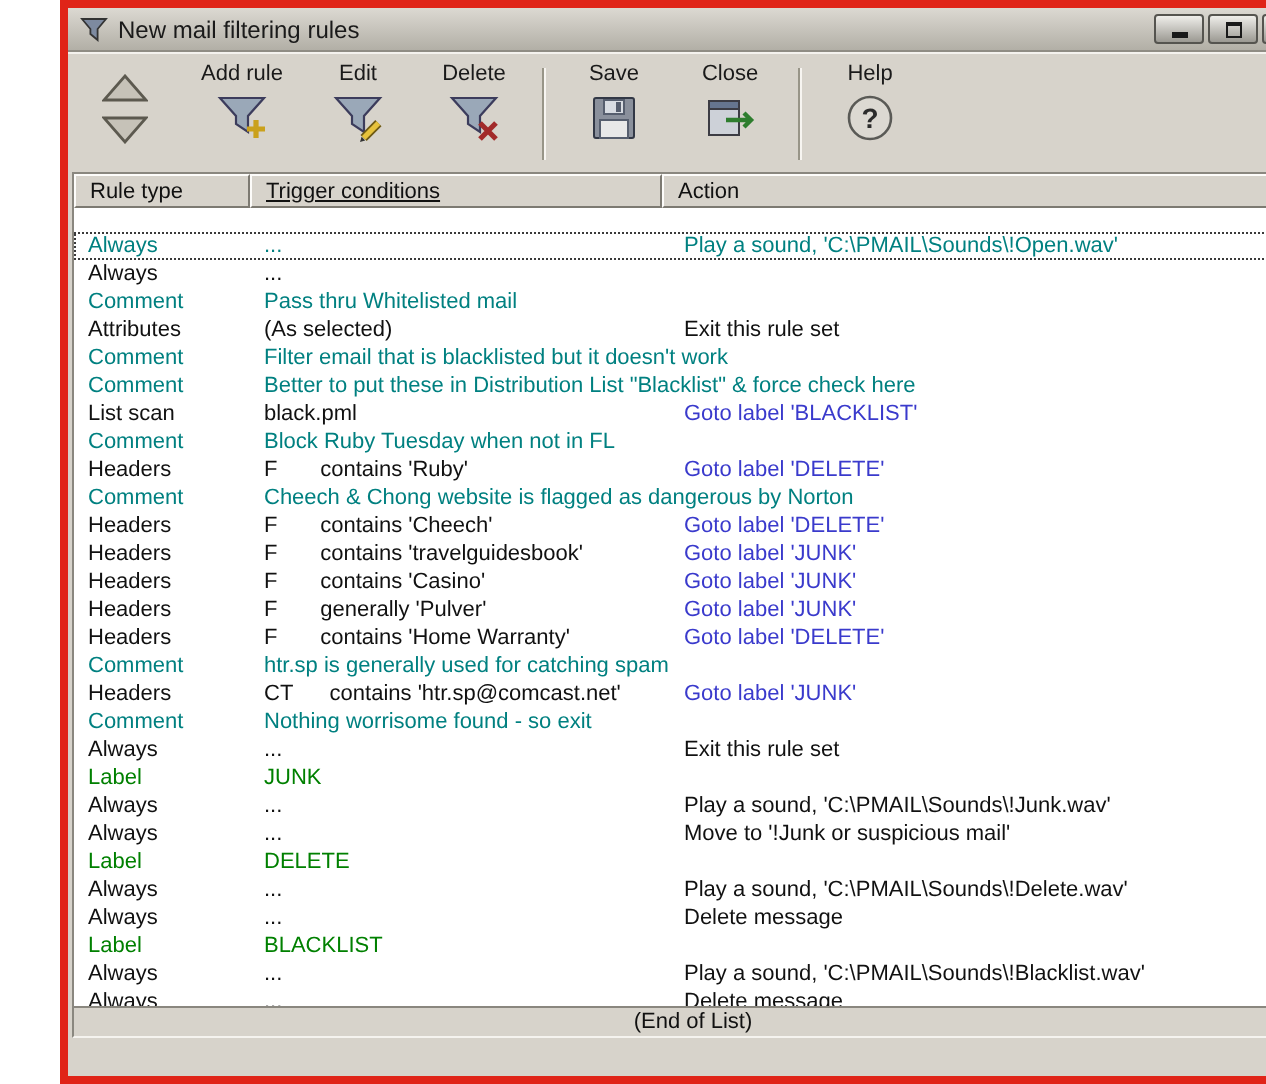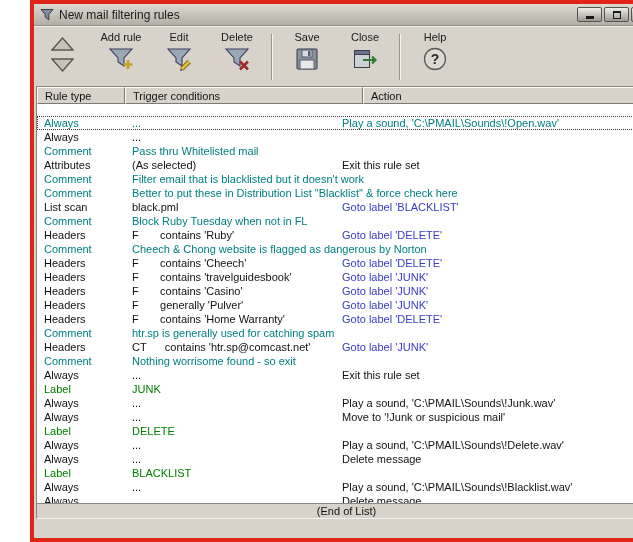--- a/index.html
+++ b/index.html
@@ -24,21 +24,21 @@
   .tb-btn{width:58px;display:flex;flex-direction:column;align-items:center;background:none;border:none;padding:1px 0 0 0;text-align:center;}
   .tb-label{font-size:11px;color:#1a1a1a;line-height:13px;white-space:nowrap;}
   .tb-icon{margin-top:2px;line-height:0;}
   .tb-sep{width:2px;height:46px;margin:4px 5px 0 5px;border-left:1px solid #989588;border-right:1px solid #f7f5f1;}
 
   
   .list-block{flex:none;margin:0 2px;border:1px solid #8a877f;border-bottom-color:#f5f3ef;border-right-color:#f5f3ef;display:flex;flex-direction:column;background:#fff;}
   .header-row{height:17px;flex:none;display:flex;}
   .hdr{background:var(--chrome_bg,#d7d3cb);border:1px solid;border-color:#fdfcfa #7d7a72 #7d7a72 #fdfcfa;font-size:11px;line-height:14px;color:#111;padding:1px 0 12px 7px;white-space:nowrap;overflow:hidden;}
   .hdr-type{width:88px;flex:none;}
-  .hdr-trigger{width:238px;flex:none;}
+  .hdr-trigger{width:206px;flex:none;text-decoration:underline;}
   .hdr-action{flex:1;}
   .rows-wrap{height:399px;flex:none;position:relative;background:#fff;overflow:hidden;}
   .rows{position:absolute;left:0;top:12px;right:16px;}
   .row{display:flex;height:14px;line-height:14px;font-size:11px;color:#111;white-space:pre;}
   .cell{display:block;}
   .cell-type{width:88px;flex:none;padding-left:7px;overflow:hidden;}
   .cell-trigger{width:210px;flex:none;padding-left:7px;overflow:visible;}
   .cell-action{flex:1;padding-left:7px;overflow:visible;white-space:pre;}
   .row.comment{color:var(--comment_text,#008080);}
   .row.label{color:var(--label_text,#008000);}

